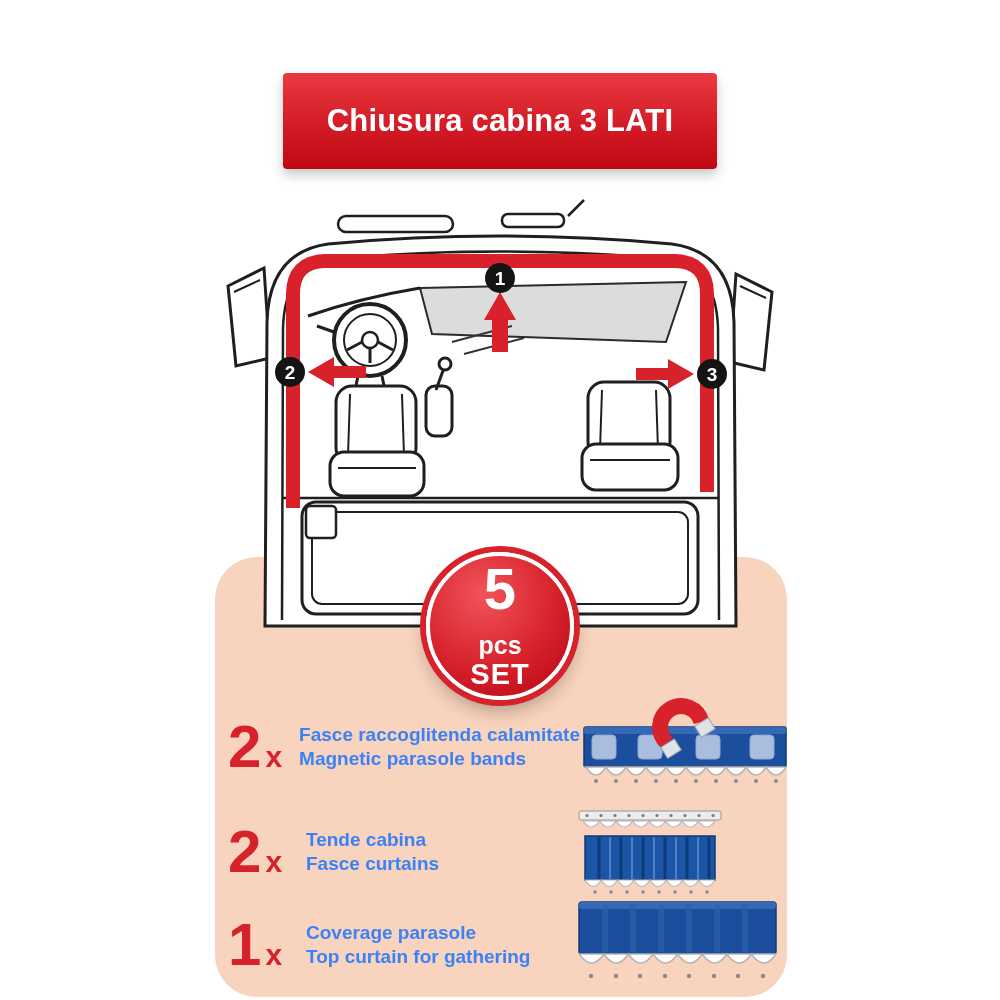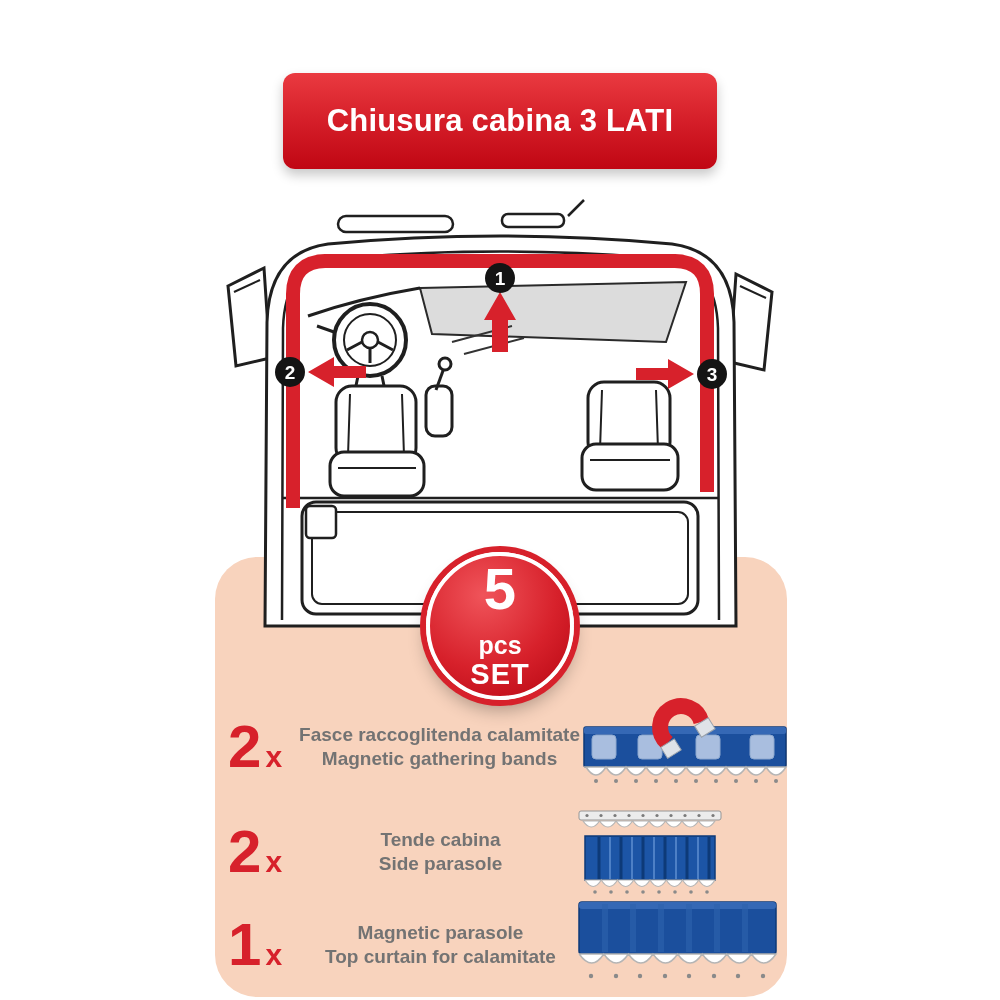--- a/index.html
+++ b/index.html
@@ -3,21 +3,21 @@
 <meta charset="utf-8">
 <style>
   * { margin:0; padding:0; box-sizing:border-box; }
   body { background:#fff; font-family:"Liberation Sans","DejaVu Sans",sans-serif; }
   .stage { position:relative; width:1000px; height:1000px; background:#ffffff; overflow:hidden; }
 
   
   .banner {
     position:absolute; left:283px; top:73px; width:434px; height:96px;
     background:linear-gradient(180deg,#ea3a40 0%, #d7212b 45%, #c00613 100%);
-    border-radius:12px; box-shadow:0 6px 12px rgba(0,0,0,.22);
+    border-radius:4px; box-shadow:0 6px 12px rgba(0,0,0,.22);
     display:flex; flex-direction:column; justify-content:center; align-items:center;
   }
   .banner-line { color:#fff; font-size:31px; font-weight:bold; line-height:1.28; letter-spacing:.2px; white-space:nowrap; }
 
   
   .panel {
     position:absolute; left:215px; top:557px; width:572px; height:440px;
     background:#f8d3bd; border-radius:42px;
   }
 
@@ -39,21 +39,21 @@
 
   
   .item-row { position:absolute; left:228px; width:562px; display:flex; align-items:center; }
   .row-1 { top:693px; height:108px; }
   .row-2 { top:806px; height:92px; }
   .row-3 { top:893px; height:104px; }
   .qty { width:78px; display:flex; align-items:baseline; color:#d7212b; font-weight:bold; }
   .qty-num { font-size:60px; line-height:1; }
   .qty-x   { font-size:30px; margin-left:4px; }
   .labels { flex:1; display:flex; flex-direction:column; justify-content:center;
-            color:#737373; font-weight:bold; font-size:19px; line-height:1.25; white-space:nowrap;text-align:center; }
+            color:#3b82f6; font-weight:bold; font-size:19px; line-height:1.25; white-space:nowrap; }
   .thumb { width:215px; display:flex; align-items:center; justify-content:flex-start; }
 </style>
 </head>
 <body>
 
 <div class="stage">
 
   <div class="panel"></div>
 
   <div class="banner">
@@ -149,21 +149,21 @@
     <div class="sb-label">SET</div>
   </div>
 
   <div class="item-row row-1">
     <div class="qty">
       <span class="qty-num">2</span>
       <span class="qty-x">x</span>
     </div>
     <div class="labels">
       <span>Fasce raccoglitenda calamitate</span>
-      <span>Magnetic gathering bands</span>
+      <span>Magnetic parasole bands</span>
     </div>
     <div class="thumb">
       <svg width="210" height="108" viewBox="0 0 210 108">
         <rect x="4" y="34" width="202" height="40" rx="2" fill="#1b4f9d" stroke="#0d3a78" stroke-width="1.5"></rect>
         <rect x="4" y="34" width="202" height="7" rx="2" fill="#3568b5"></rect>
         <g fill="#a9bedf" stroke="#8ea9cf" stroke-width="1">
           <rect x="12" y="42" width="24" height="24" rx="4"></rect>
           <rect x="58" y="42" width="24" height="24" rx="4"></rect>
           <rect x="116" y="42" width="24" height="24" rx="4"></rect>
           <rect x="170" y="42" width="24" height="24" rx="4"></rect>
@@ -190,21 +190,21 @@
     </div>
   </div>
 
   <div class="item-row row-2">
     <div class="qty">
       <span class="qty-num">2</span>
       <span class="qty-x">x</span>
     </div>
     <div class="labels">
       <span>Tende cabina</span>
-      <span>Side parasole</span>
+      <span>Fasce curtains</span>
     </div>
     <div class="thumb">
       <svg width="150" height="92" viewBox="0 0 150 92">
         <rect x="4" y="5" width="142" height="9" rx="2" fill="#ececec" stroke="#969696" stroke-width="1"></rect>
         <g fill="#7a7a7a">
           <circle cx="12" cy="9.5" r="1.6"></circle>
             <circle cx="26" cy="9.5" r="1.6"></circle>
             <circle cx="40" cy="9.5" r="1.6"></circle>
           <circle cx="54" cy="9.5" r="1.6"></circle>
             <circle cx="68" cy="9.5" r="1.6"></circle>
@@ -245,22 +245,22 @@
       </svg>
     </div>
   </div>
 
   <div class="item-row row-3">
     <div class="qty">
       <span class="qty-num">1</span>
       <span class="qty-x">x</span>
     </div>
     <div class="labels">
-      <span>Magnetic parasole</span>
-      <span>Top curtain for calamitate</span>
+      <span>Coverage parasole</span>
+      <span>Top curtain for gathering</span>
     </div>
     <div class="thumb">
       <svg width="205" height="95" viewBox="0 0 205 95">
         <rect x="4" y="4" width="197" height="52" rx="3" fill="#1b4f9d" stroke="#0d3a78" stroke-width="1.5"></rect>
         <rect x="4" y="4" width="197" height="7" rx="3" fill="#3568b5"></rect>
         <g stroke="#2e63ae" stroke-width="6" opacity="0.6">
           <path d="M30 6 V54"></path>
             <path d="M58 6 V54"></path>
             <path d="M86 6 V54"></path>
             <path d="M114 6 V54"></path>

